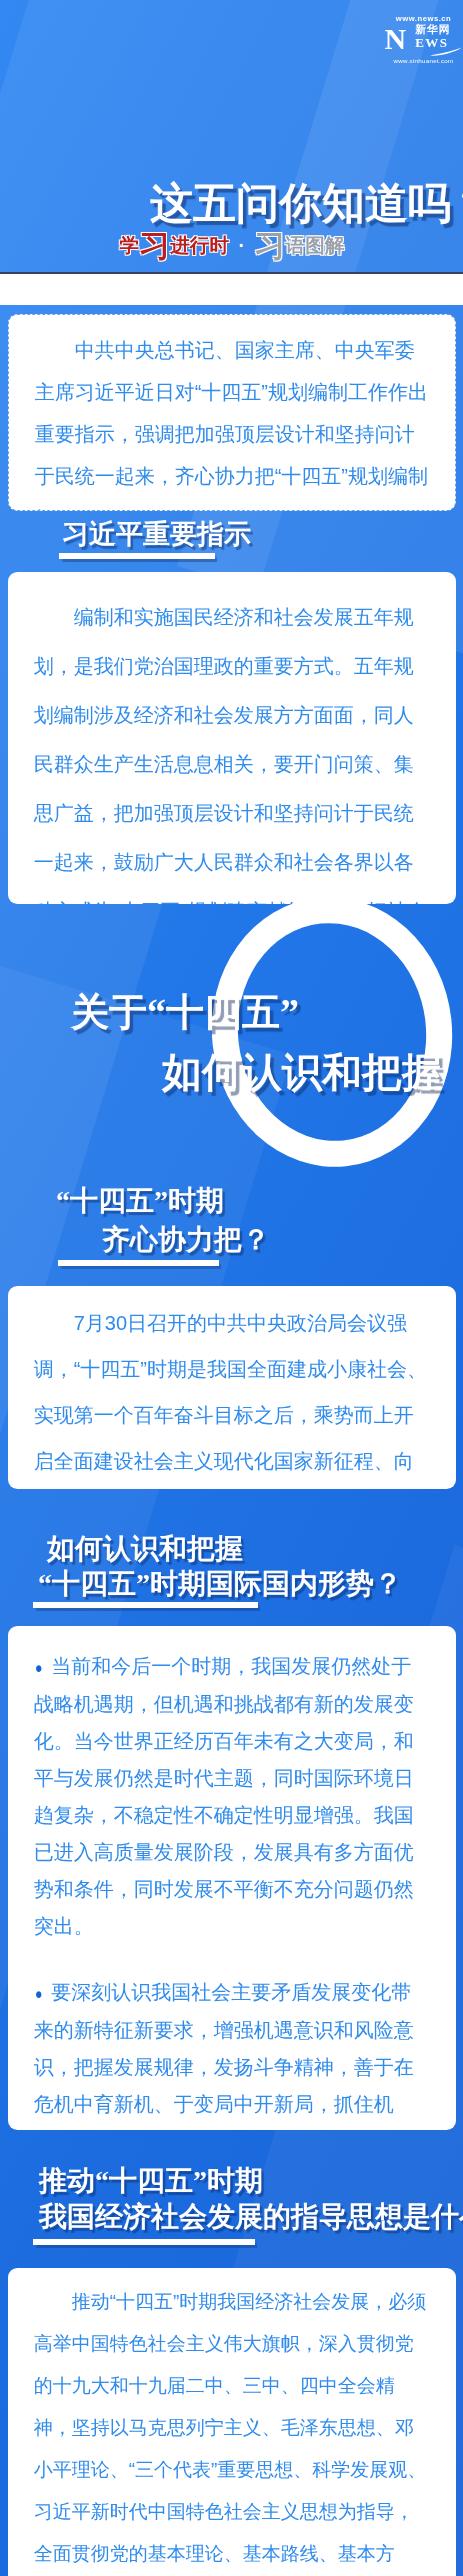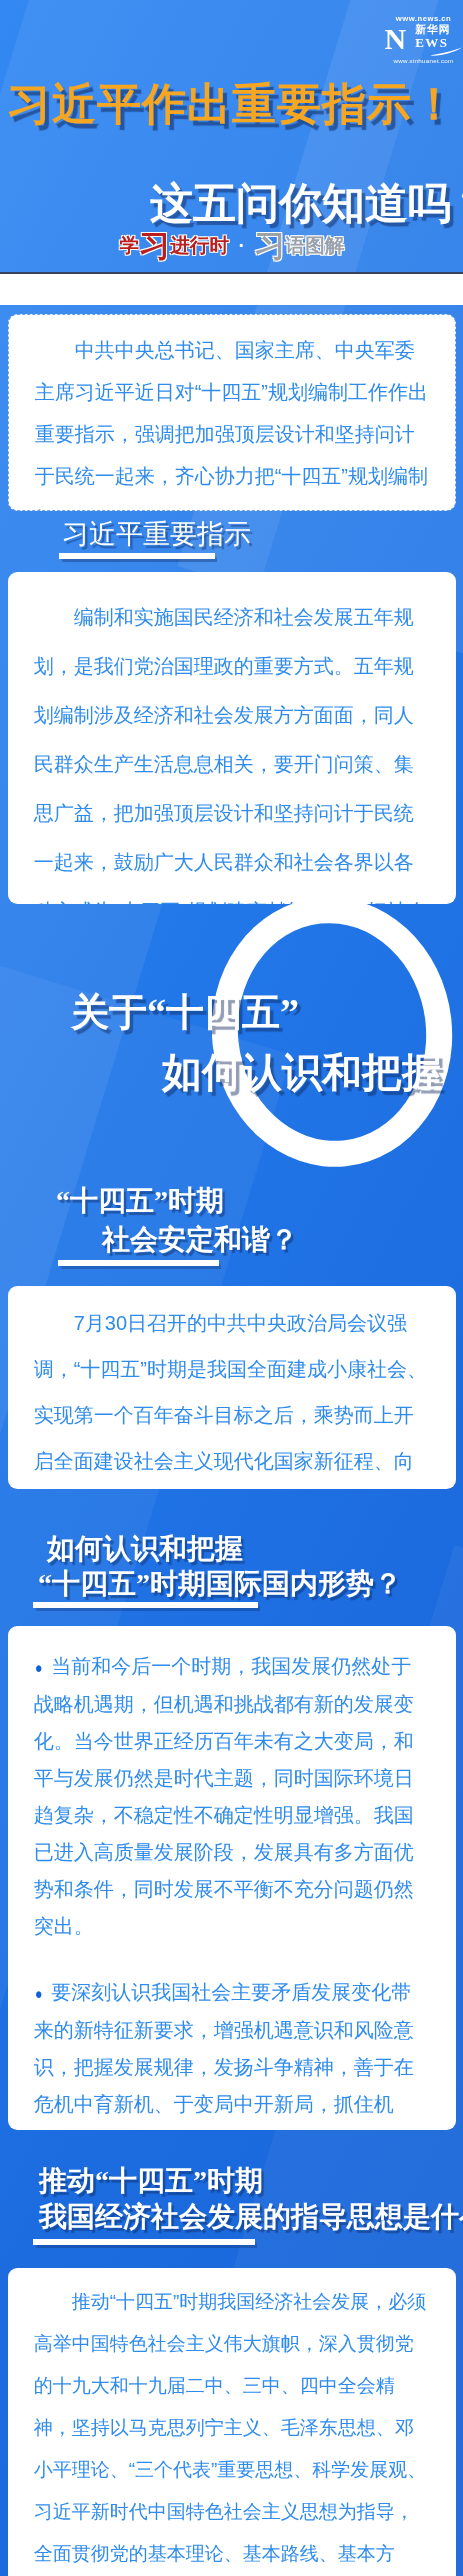--- a/index.html
+++ b/index.html
@@ -54,21 +54,21 @@
   .card-intro{top:314px;height:197px;border:1.5px dashed #6aa4ee;padding:14.4px 26px;line-height:42px;}
   .card-instruction{top:572px;height:332px;padding:20.6px 26px;line-height:49px;}
   .card-q1{top:1286px;height:203px;padding:14.4px 26px;line-height:46px;}
   .card-q2{top:1626px;height:504px;padding:21.6px 26px;line-height:37px;}
   .card-q2 p + p{margin-top:29px;}
   .card-q3{top:2268px;height:409px;padding:13.4px 26px;line-height:42px;font-size:19px;}
   .dot{color:#1062d8;font-size:15.5px;margin-right:8.2px;display:inline-block;transform:scaleX(.8);}
 
   
   .mid-title{position:absolute;top:516px;left:62px;width:152px;text-align:center;
-      font-family:"Liberation Serif",serif;font-weight:400;font-size:27px;color:#fff;
+      font-family:"Liberation Serif",serif;font-weight:700;font-size:27px;color:#fff;
       text-shadow:2.6px 3.1px 1px rgba(13,38,90,.45);white-space:nowrap;}
   .mid-bar{position:absolute;top:553px;left:59px;width:156px;height:5.7px;background:#fff;
       box-shadow:2.1px 2.6px 1px rgba(13,38,90,.35);}
 
   
   .oval{position:absolute;top:897px;left:212px;width:240px;height:270px;border:26px solid #fff;
         border-radius:50%;box-sizing:border-box;transform:rotate(-6deg);}
   .div1{position:absolute;top:987px;left:71px;font-family:"Liberation Serif",serif;font-weight:900;
         font-size:38px;color:#fff;text-shadow:3.6px 4.1px 1px rgba(13,38,90,.45);white-space:nowrap;}
   .div2{position:absolute;top:1045px;left:162px;font-family:"Liberation Serif",serif;font-weight:900;
@@ -103,21 +103,20 @@
         <span class="xh-cn">新华网</span>
         <span class="xh-ews">EWS</span>
         <svg class="xh-swoosh" width="34" height="9.3" viewBox="0 0 66 18">
           <path d="M2 16 C 20 14, 46 8, 64 1 C 50 10, 28 16, 8 17 Z" fill="#ffffff"></path>
         </svg>
       </span>
     </div>
     <div class="xh-bot">www.xinhuanet.com</div>
   </div>
 
-  <div class="t1">习近平作出重要指示！</div>
   <div class="t3">这五问你知道吗？</div>
 
   <div class="brand">
     <span class="b-red"><span>学</span><span class="b-big">习</span><span>进行时</span></span>
     <span class="b-dot">·</span>
     <span class="b-gray"><span class="b-big">习</span><span>语图解</span></span>
   </div>
 
   <div class="hdr-line"></div>
   <div class="hdr-white"></div>
@@ -130,21 +129,21 @@
   <div class="mid-bar"></div>
   <div class="card card-instruction indent">
     <p>编制和实施国民经济和社会发展五年规划，是我们党治国理政的重要方式。五年规划编制涉及经济和社会发展方方面面，同人民群众生产生活息息相关，要开门问策、集思广益，把加强顶层设计和坚持问计于民统一起来，鼓励广大人民群众和社会各界以各种方式为“十四五”规划建言献策，切实把社会期盼、群众智慧、专家意见、基层经验充分吸收到“十四五”规划编制中来，齐心协力把“十四五”规划编制好。</p>
   </div>
 
   <div class="oval"></div>
   <div class="div1">关于“十四五”</div>
   <div class="div2">如何认识和把握</div>
 
   <div class="qt q1a">“十四五”时期</div>
-  <div class="qt q1b">社会安定和谐？</div>
+  <div class="qt q1b">齐心协力把？</div>
   <div class="qbar bar1"></div>
   <div class="card card-q1 indent">
     <p>7月30日召开的中共中央政治局会议强调，“十四五”时期是我国全面建成小康社会、实现第一个百年奋斗目标之后，乘势而上开启全面建设社会主义现代化国家新征程、向第二个百年奋斗目标进军的第一个五年。</p>
   </div>
 
   <div class="qt q2a">如何认识和把握</div>
   <div class="qt q2b">“十四五”时期国际国内形势？</div>
   <div class="qbar bar2"></div>
   <div class="card card-q2">
     <p><span class="dot">●</span><span>当前和今后一个时期，我国发展仍然处于战略机遇期，但机遇和挑战都有新的发展变化。当今世界正经历百年未有之大变局，和平与发展仍然是时代主题，同时国际环境日趋复杂，不稳定性不确定性明显增强。我国已进入高质量发展阶段，发展具有多方面优势和条件，同时发展不平衡不充分问题仍然突出。</span></p>

